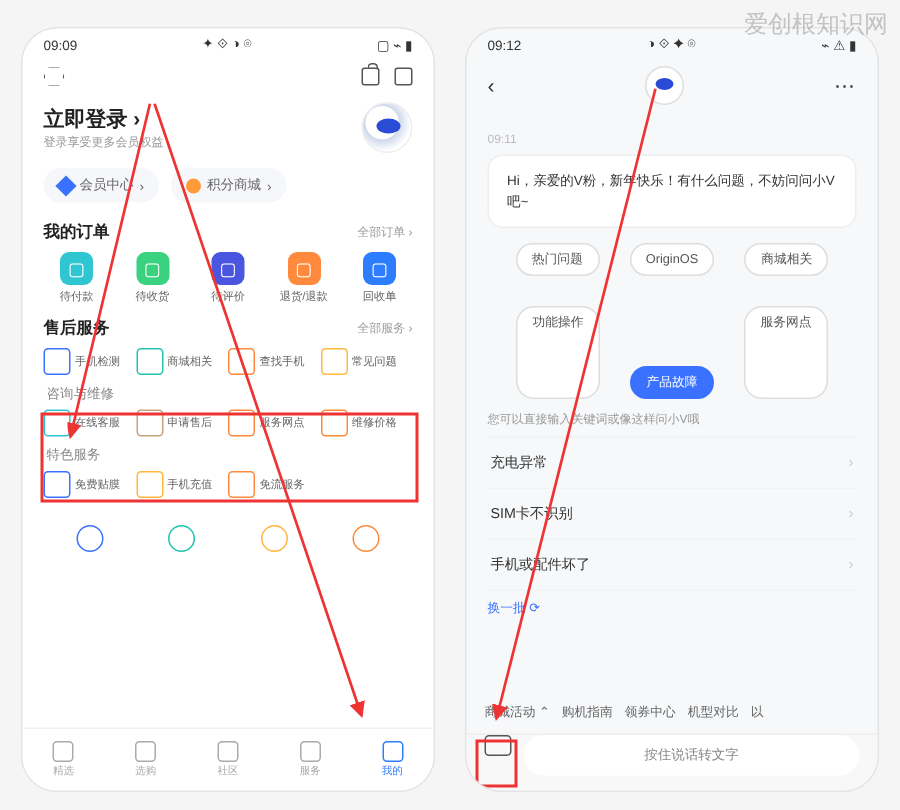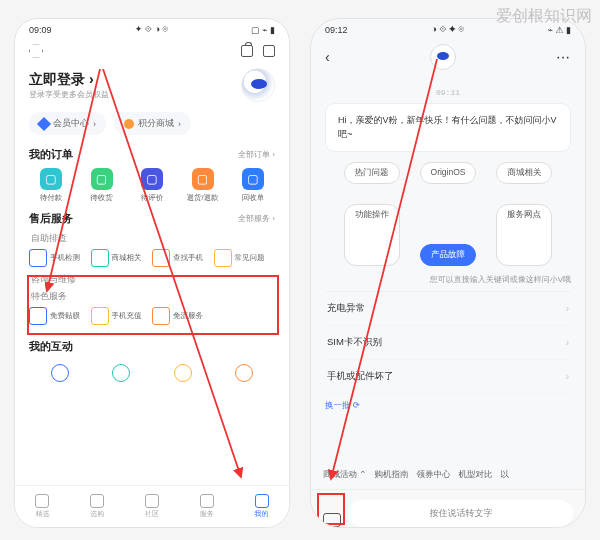--- a/index.html
+++ b/index.html
@@ -92,33 +92,33 @@
 .interact-row .ci { width:18px;height:18px;border:1.3px solid;border-radius:50%;}
 .ci.b{border-color:#3a72ff;} .ci.t{border-color:#22c3b1;} .ci.y{border-color:#ffb73d;} .ci.o{border-color:#ff8a3d;}
 
 
 .chat-head { display:flex; justify-content:space-between; align-items:center; padding:4px 14px;}
 .back { font-size:14px; color:#333; }
 .dots { font-size:14px; color:#333; letter-spacing:1px;}
 .avatar-sm { width:26px; height:26px; border-radius:50%; background:#fff; border:1px solid #ddd; position:relative;}
 .avatar-sm::after{content:"";position:absolute;width:12px;height:8px;background:#2a4bd6;border-radius:50%;top:7px;left:6px;}
 .chat-body { padding: 8px 14px; overflow:hidden; }
-.ts { text-align:center; font-size:8px; color:#bbb; margin:6px 0;font-family:Liberation Mono, monospace;}
+.ts { font-size:8px; color:#bbb; margin:6px 0;}
 .bubble { background:#fff; border:1px solid #eee; border-radius:10px; padding:10px 12px; font-size:9px; color:#333; line-height:1.5; margin-bottom:10px;}
 .hint { text-align:center; font-size:8px; color:#999; margin:6px 0;}
 .chip-row { display:flex; flex-wrap:wrap; gap:20px; justify-content:center; margin-bottom:8px;}
 .chip { border:1px solid #ddd; border-radius:12px; padding:4px 10px; font-size:8.5px; color:#555; background:#fff;}
 .chip.active { background:#3a72ff; color:#fff; border-color:#3a72ff;margin-top:40px;}
 .qa-list { border-top:1px solid #f0f0f0;}
 .qa-item { display:flex; justify-content:space-between; align-items:center; padding:10px 2px; border-bottom:1px solid #f3f3f3; font-size:9.5px; color:#333;gap:36px;}
 .qa-item .chev{color:#ccc;font-size:10px;}
 .refresh { font-size:8.5px; color:#3a72ff; margin-top:6px;}
 .sug-row { position:absolute; bottom:42px; left:0; right:0; display:flex; gap:8px; padding:4px 12px; overflow:hidden; font-size:8.5px; color:#666;}
 .sug { white-space:nowrap; }
-.input-bar { position:absolute; bottom:0; left:0; right:0; height:38px; display:flex; align-items:flex-end; gap:8px; padding:0 12px; background:#f8f8f8; border-top:1px solid #eee;}
+.input-bar { position:absolute; bottom:0; left:0; right:0; height:38px; display:flex; align-items:flex-start; gap:8px; padding:0 12px; background:#f8f8f8; border-top:1px solid #eee;}
 .kbd-icon{ width:18px; height:14px; border:1.3px solid #555; border-radius:3px;}
 .voice-input { flex:1; background:#fff; border-radius:16px; text-align:center; padding:7px 0; font-size:9px; color:#888;}
 .rb2 { bottom:2px; left:6px; width:28px; height:32px; }
 
 svg.arrow { position:absolute; pointer-events:none; }
 </style>
 </head>
 <body>
 
 <div class="watermark">爱创根知识网</div>
@@ -187,61 +187,75 @@
       <div class="lbl">回收单</div>
     </div>
         </div>
   </div>
 
   <div class="section">
     <div class="sec-head">
       <div class="sec-title">售后服务</div>
       <div class="sec-link">全部服务 ›</div>
     </div>
-    <div class="subsec">自助排查</div>
     <div class="grid4" id="grid1">
           <div class="gicon">
         <div class="ic blue"></div>
         <div class="lbl">手机检测</div>
       </div>
           <div class="gicon">
         <div class="ic teal"></div>
         <div class="lbl">商城相关</div>
       </div>
           <div class="gicon">
         <div class="ic orange"></div>
         <div class="lbl">查找手机</div>
       </div>
           <div class="gicon">
         <div class="ic yellow"></div>
         <div class="lbl">常见问题</div>
       </div>
         </div>
     <div class="subsec">咨询与维修</div>
+    <div class="grid4" id="grid2">
+          <div class="gicon">
+        <div class="ic cyan"></div>
+        <div class="lbl">在线客服</div>
+      </div>
+          <div class="gicon">
+        <div class="ic beige"></div>
+        <div class="lbl">申请售后</div>
+      </div>
+          <div class="gicon">
+        <div class="ic amber"></div>
+        <div class="lbl">服务网点</div>
+      </div>
+          <div class="gicon">
+        <div class="ic orange"></div>
+        <div class="lbl">维修价格</div>
+      </div>
+        </div>
     <div class="subsec">特色服务</div>
     <div class="grid4" id="grid3">
           <div class="gicon">
         <div class="ic blue"></div>
         <div class="lbl">免费贴膜</div>
       </div>
           <div class="gicon">
         <div class="ic yellow"></div>
         <div class="lbl">手机充值</div>
       </div>
           <div class="gicon">
         <div class="ic orange"></div>
         <div class="lbl">免流服务</div>
       </div>
         </div>
   </div>
 
   <div class="section">
-    <div class="sec-head">
-      <div class="sec-title">我的互动</div>
-    </div>
     <div class="interact-row">
       <div class="ci b"></div>
       <div class="ci t"></div>
       <div class="ci y"></div>
       <div class="ci o"></div>
     </div>
   </div>
 
   <div class="bottom-nav" id="nav-left">
         <div class="nav-item ">
@@ -273,21 +287,21 @@
             <path d="M0,0 L6,3 L0,6 Z" fill="#e33"></path>
           </marker>
         </defs>
     <line x1="55" y1="0" x2="2" y2="222" stroke="#e33" stroke-width="1.8" marker-end="url(#ah1)"></line>
   </svg>
   <svg class="arrow" width="240" height="480" style="top:50px;left:30px">
     <line x1="58" y1="0" x2="196" y2="408" stroke="#e33" stroke-width="1.8" marker-end="url(#ah1)"></line>
   </svg>
 </div>
 
-<div class="phone" style="background:#f7f8fa;border-radius:30px;">
+<div class="phone" style="background:#f7f8fa;">
   <div class="statusbar">
     <span>09:12</span>
     <span>◑ ⟐ ✦ ⌾</span>
     <span>⌁ ⚠ ▮</span>
   </div>
   <div class="chat-head">
     <div class="back">‹</div>
     <div class="avatar-sm"></div>
     <div class="dots">⋯</div>
   </div>
@@ -295,21 +309,21 @@
     <div class="ts">09:11</div>
     <div class="bubble">Hi，亲爱的V粉，新年快乐！有什么问题，不妨问问小V吧~</div>
     <div class="chip-row" id="chips">
           <div class="chip ">热门问题</div>
           <div class="chip ">OriginOS</div>
           <div class="chip ">商城相关</div>
           <div class="chip ">功能操作</div>
           <div class="chip active">产品故障</div>
           <div class="chip ">服务网点</div>
         </div>
-    <div class="hint" style="text-align:right;">您可以直接输入关键词或像这样问小V哦</div>
+    <div class="hint" style="text-align:left;">您可以直接输入关键词或像这样问小V哦</div>
     <div class="qa-list" id="qalist">
           <div class="qa-item">
       <span>充电异常</span>
       <span class="chev">›</span>
     </div>
           <div class="qa-item">
       <span>SIM卡不识别</span>
       <span class="chev">›</span>
     </div>
           <div class="qa-item">

